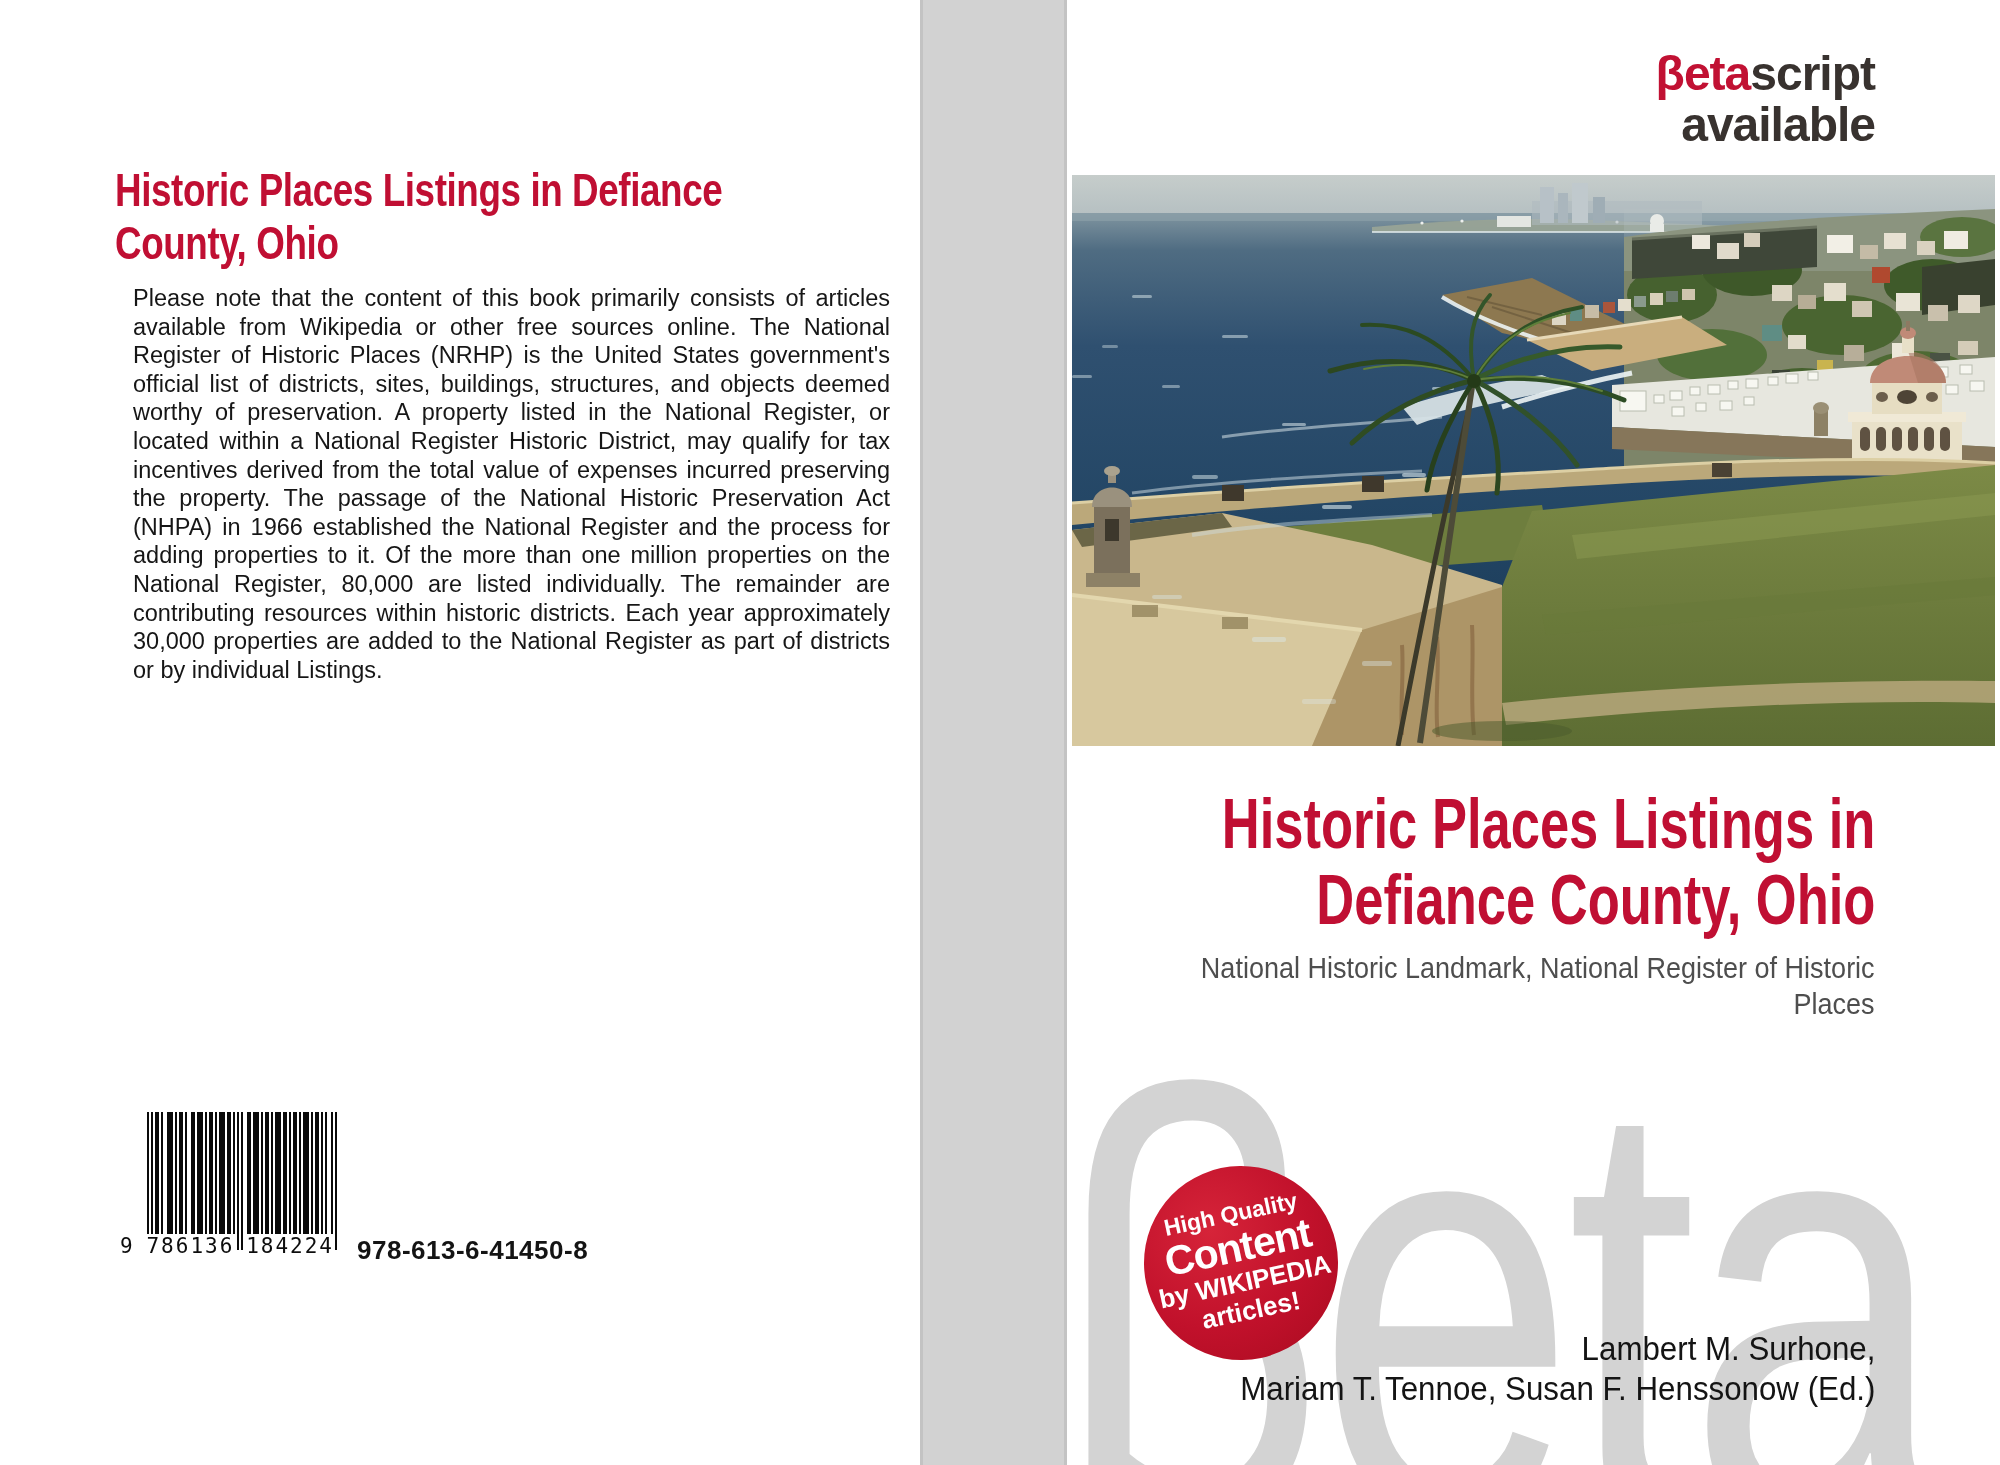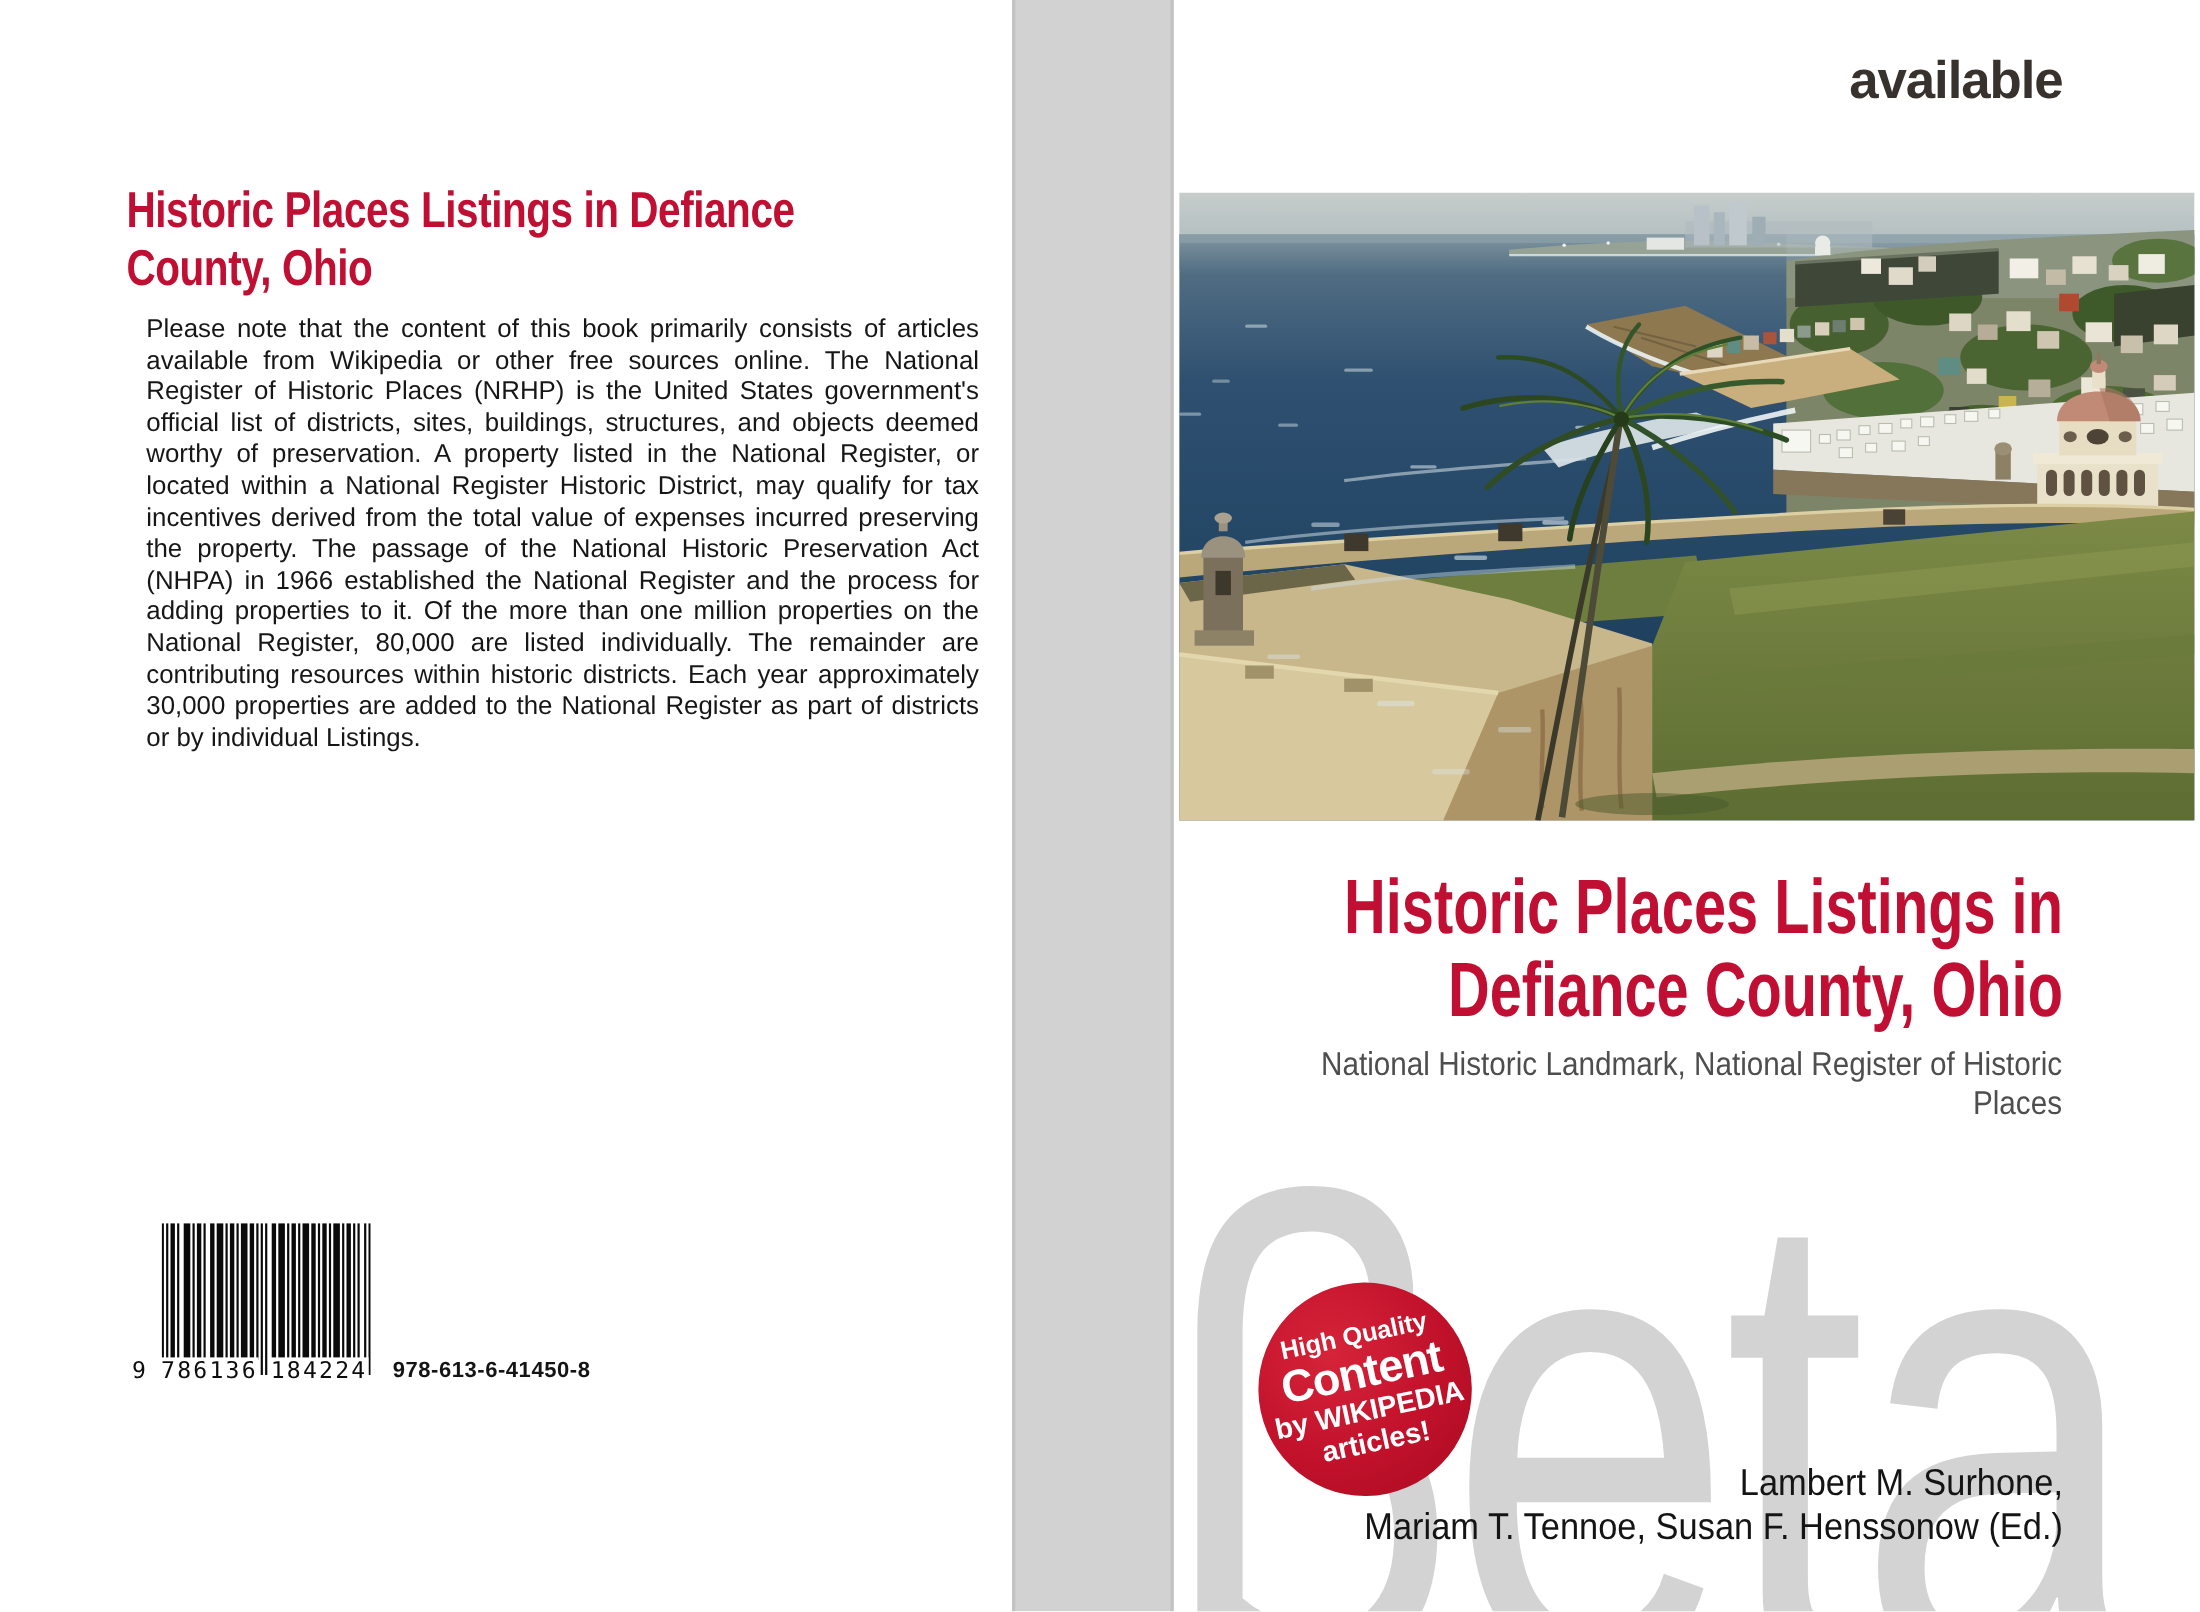--- a/index.html
+++ b/index.html
@@ -23,21 +23,21 @@
   .barcode svg { position:absolute; left:28px; top:0; }
   .barcode-digits {
     position:absolute; left:0; top:122px; width:216px;
     display:flex; justify-content:space-between; align-items:flex-start;
     font-family:"DejaVu Sans Mono", monospace; font-size:21px; color:#0d0d0d;
     background:transparent;
   }
   .barcode-digits span { background:#fff; padding:0 1px; letter-spacing:2px; }
   .isbn {
     position:absolute; left:357px; top:1235px;
-    font-size:20px; font-weight:bold; letter-spacing:.5px; color:#141414;
+    font-size:26px; font-weight:bold; letter-spacing:.5px; color:#141414;
   }
 
   
   .spine {
     position:absolute; left:920px; top:0; width:147px; height:1465px;
     background:#d2d2d2;
     box-shadow: inset 3px 0 0 #c3c3c3, inset -3px 0 0 #c3c3c3;
   }
 
   
@@ -141,20 +141,21 @@
       </div>
     </div>
     <div class="isbn">978-613-6-41450-8</div>
   </div>
 
   <div class="spine"></div>
 
   <div>
 
     <div class="logo">
+      <div class="nowrap"><span class="beta">βeta</span><span>script</span></div>
       <div class="nowrap">available</div>
     </div>
 
     <div class="photo">
       <svg width="923" height="571" viewBox="0 0 923 571" preserveAspectRatio="none">
         <defs>
           <linearGradient id="skyG" x1="0" y1="0" x2="0" y2="1">
             <stop offset="0" stop-color="#c6cdcb"></stop>
               <stop offset="1" stop-color="#a9b6bb"></stop>
           </linearGradient>

